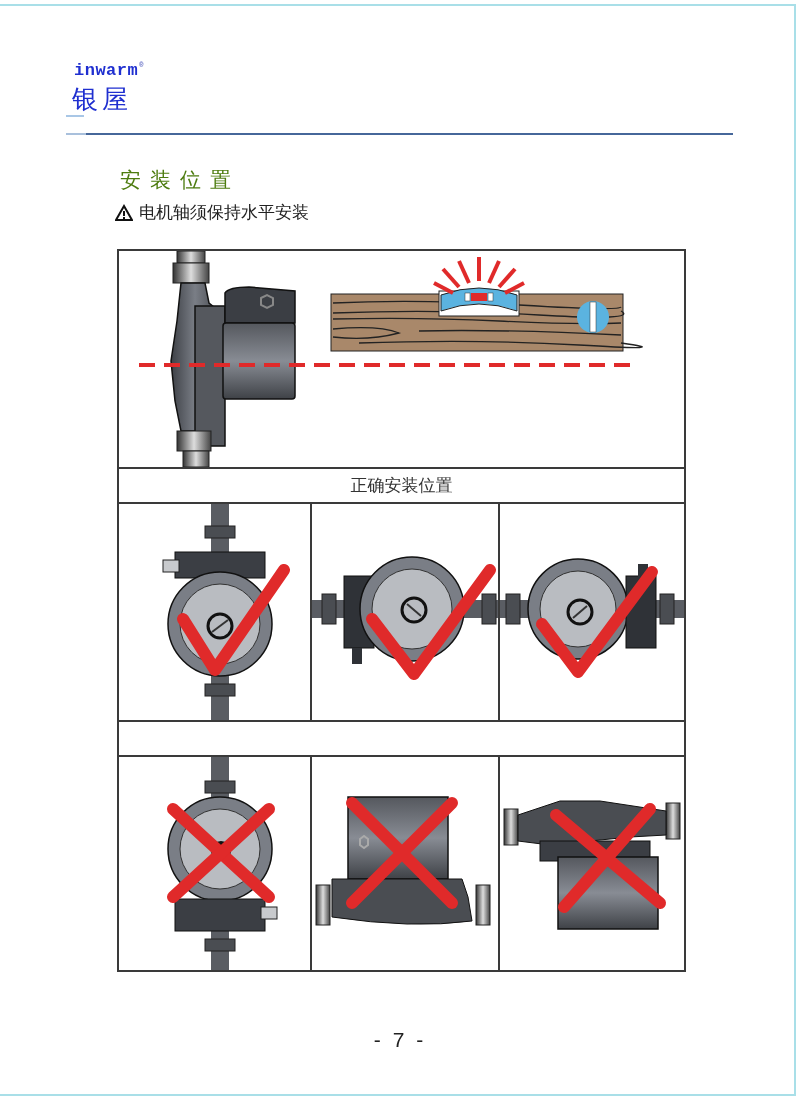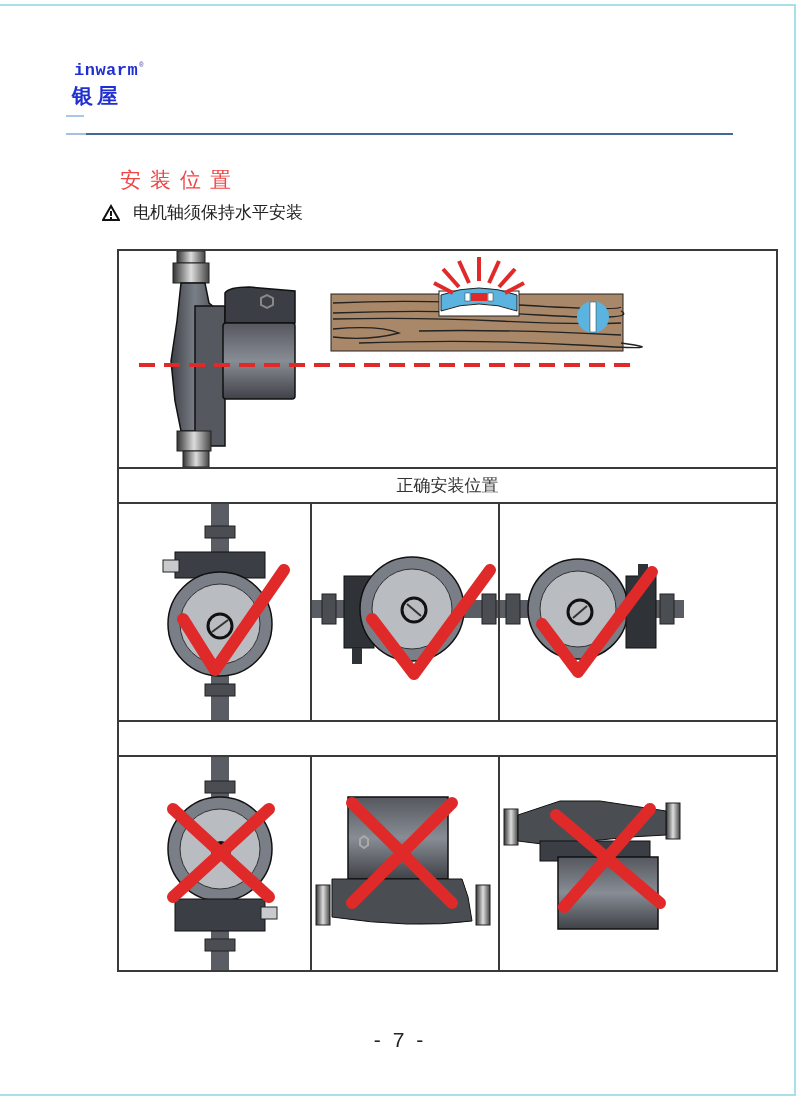--- a/index.html
+++ b/index.html
@@ -1,27 +1,27 @@
 <!DOCTYPE html>
 <html><head>
 <meta charset="utf-8">
 <style>
   html, body { margin:0; padding:0; }
   body { width:800px; height:1100px; background:#ffffff; position:relative; overflow:hidden; font-family:"DejaVu Serif", serif; }
   .frame { position:absolute; left:0; top:4px; width:796px; height:1092px; border-top:2px solid #a9dfe8; border-right:2px solid #a9dfe8; border-bottom:2px solid #a9dfe8; box-sizing:border-box; }
   .logo-en { position:absolute; left:74px; top:61px; font-family:Liberation Mono, monospace; font-weight:bold; font-size:17px; color:#1f2fd0; letter-spacing:0.5px; }
   .logo-reg { font-size:7px; vertical-align:top; color:#6a74c8; margin-left:1px; }
-  .logo-cn { position:absolute; left:72px; top:82px; font-family:"DejaVu Sans", sans-serif; font-weight:bold; font-size:21px; color:#1f2fd0; letter-spacing:4px; }
+  .logo-cn { position:absolute; left:72px; top:82px; font-family:"DejaVu Sans", sans-serif; font-weight:normal; font-size:26px; color:#1f2fd0; letter-spacing:4px; }
   .logo-tick { position:absolute; left:66px; top:115px; width:18px; height:2px; background:#a9c7e6; }
   .header-rule { position:absolute; left:66px; top:133px; width:667px; height:2px; background:#46679a; }
   .header-rule-fade { position:absolute; left:66px; top:133px; width:20px; height:2px; background:#a9c0dc; }
-  .section-title { position:absolute; left:120px; top:166px; font-size:21px; color:#ef4444; letter-spacing:9px; }
-  .subtitle { position:absolute; left:102px; top:201px; font-size:17px; color:#222; display:flex; align-items:center; gap:13px; font-family:"DejaVu Sans", sans-serif; }
+  .section-title { position:absolute; left:120px; top:166px; font-size:21px; color:#4d7c0f; letter-spacing:9px; }
+  .subtitle { position:absolute; left:115px; top:201px; font-size:17px; color:#222; display:flex; align-items:center; gap:6px; font-family:"DejaVu Sans", sans-serif; }
   .warn { width:18px; height:18px; }
-  .table { position:absolute; left:117px; top:249px; width:661px; height:723px; border:2px solid #3a3a3a; box-sizing:border-box; }
+  .table { position:absolute; left:117px; top:249px; width:569px; height:723px; border:2px solid #3a3a3a; box-sizing:border-box; }
   .cell { position:absolute; box-sizing:border-box; }
   .hline { position:absolute; left:0; width:100%; height:2px; background:#3a3a3a; }
   .vline { position:absolute; width:2px; background:#3a3a3a; }
   .label-row { position:absolute; left:0; width:100%; height:33px; display:flex; align-items:center; justify-content:center; font-size:17px; color:#333; }
   .page-num { position:absolute; left:0; width:800px; top:1028px; text-align:center; font-family:"Liberation Sans", sans-serif; font-size:21px; color:#222; letter-spacing:3px; }
   svg { display:block; }
 </style>
 </head>
 <body>
 

